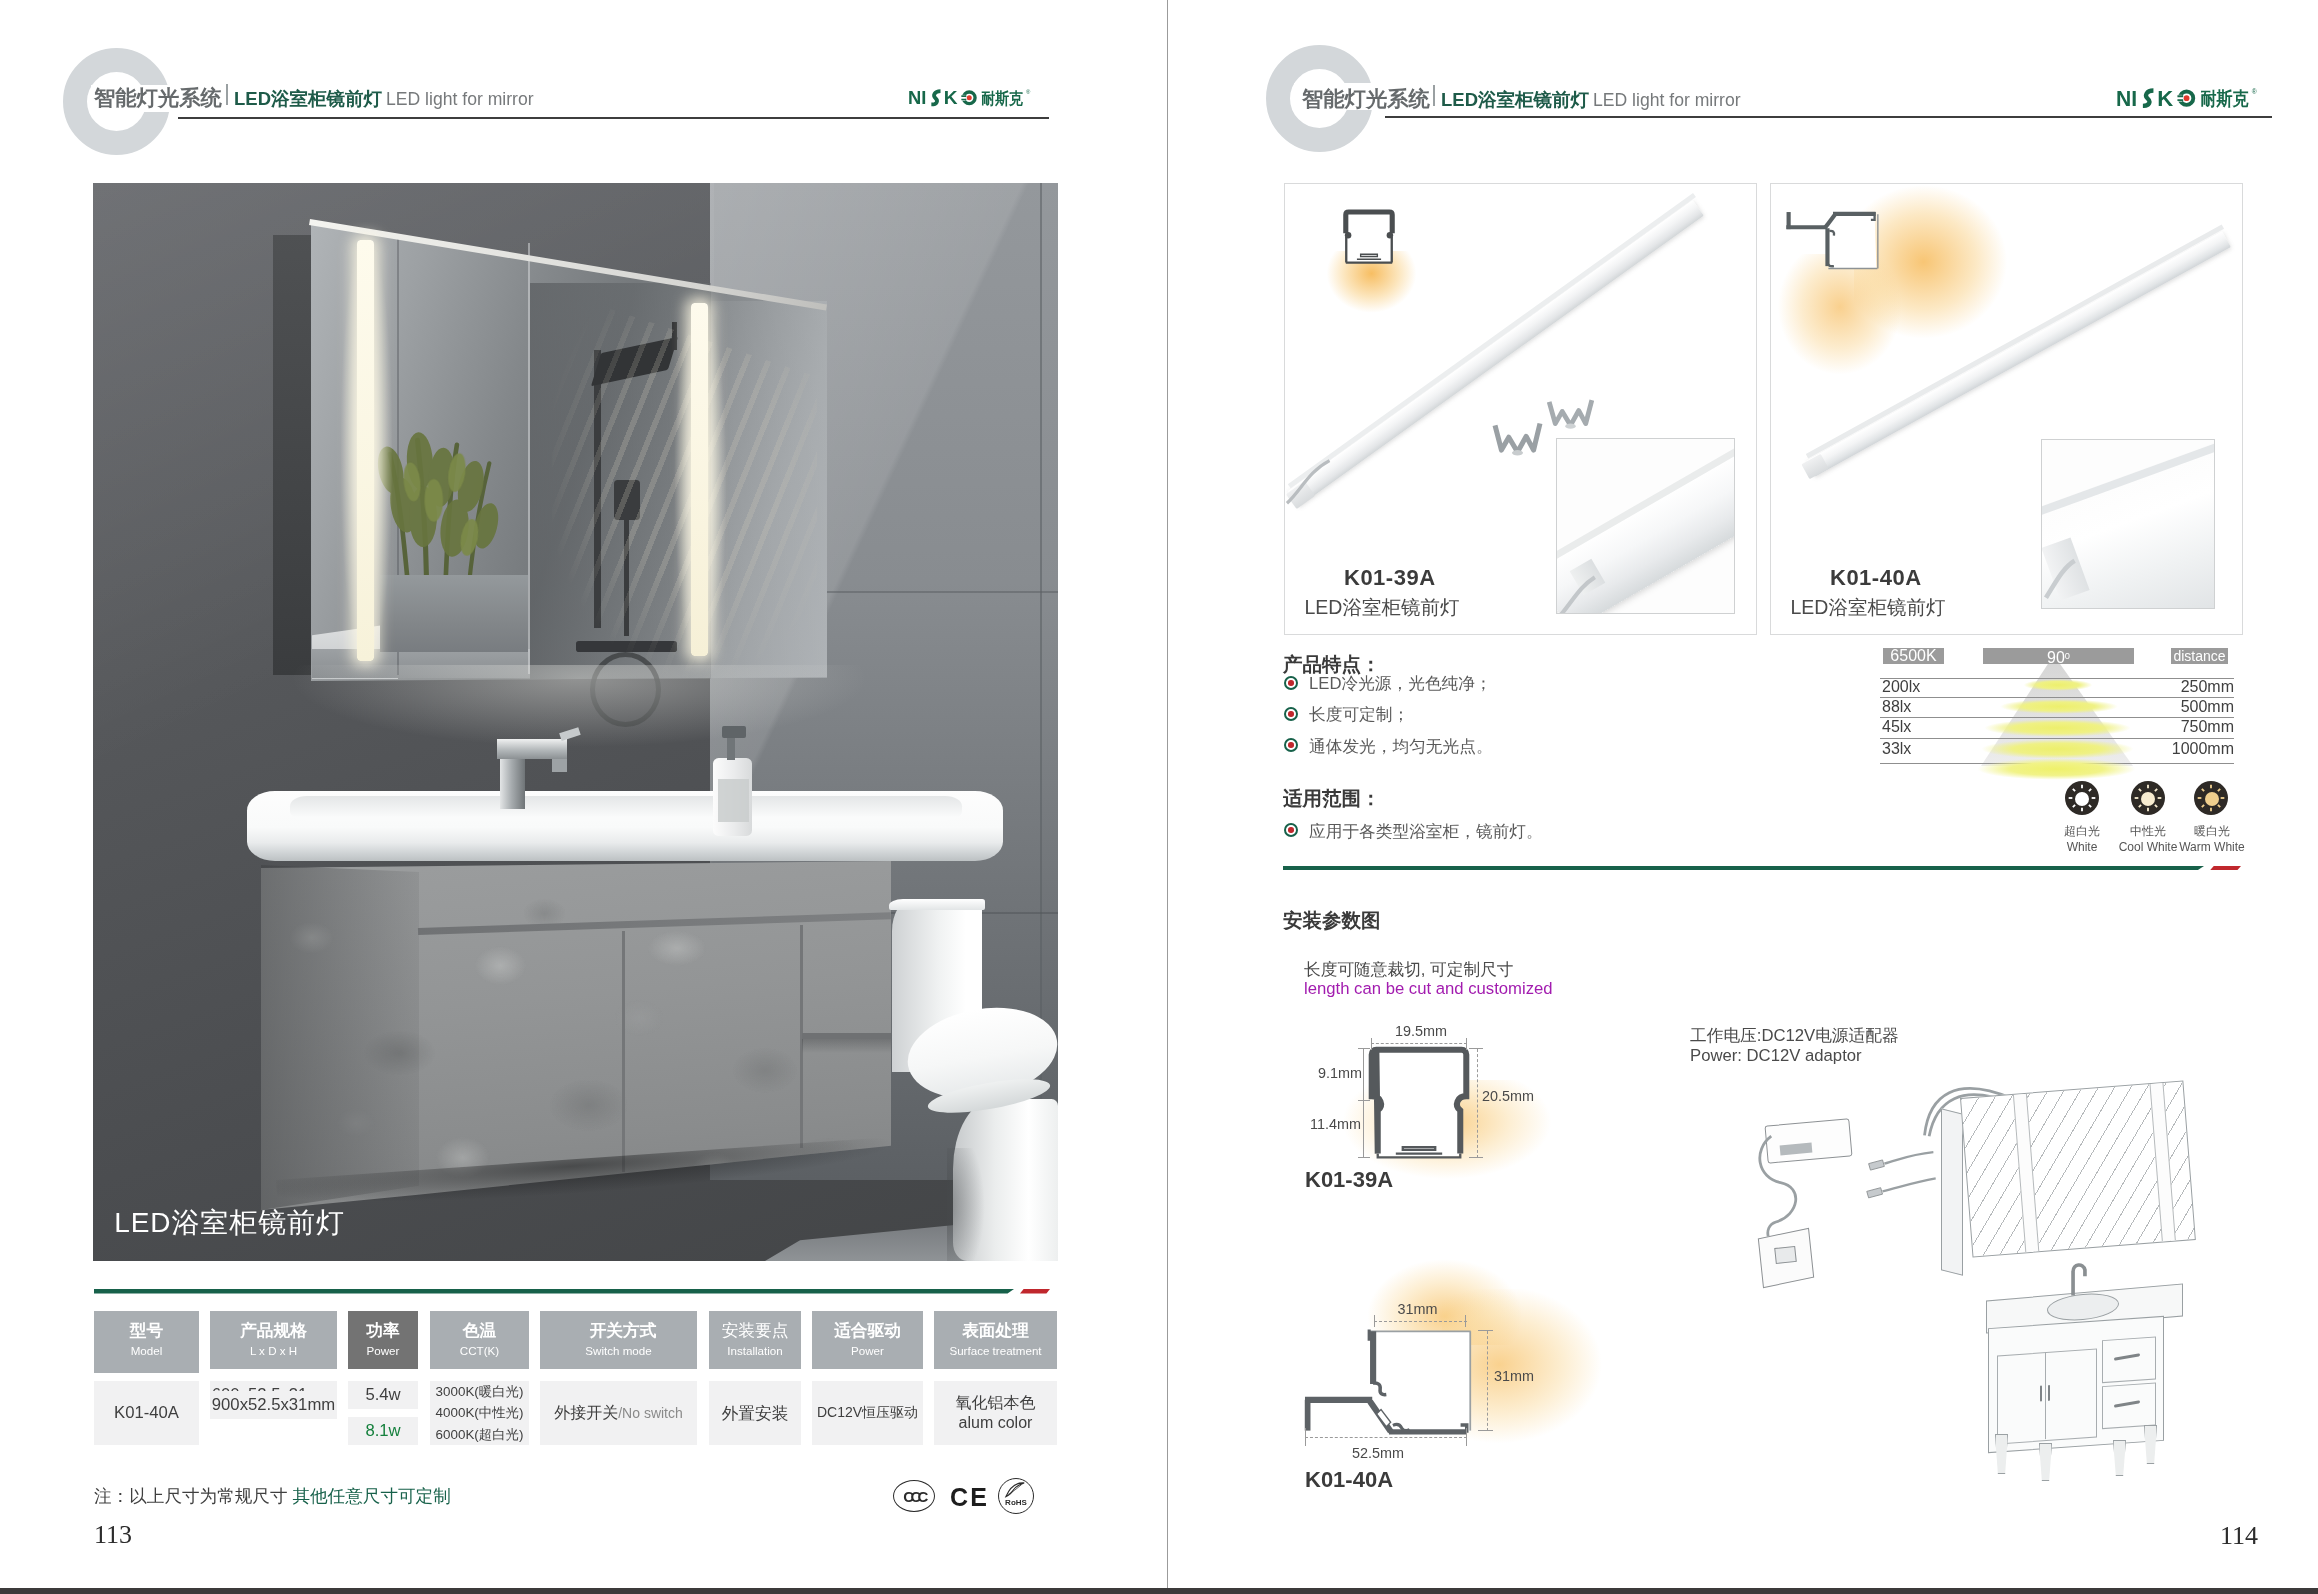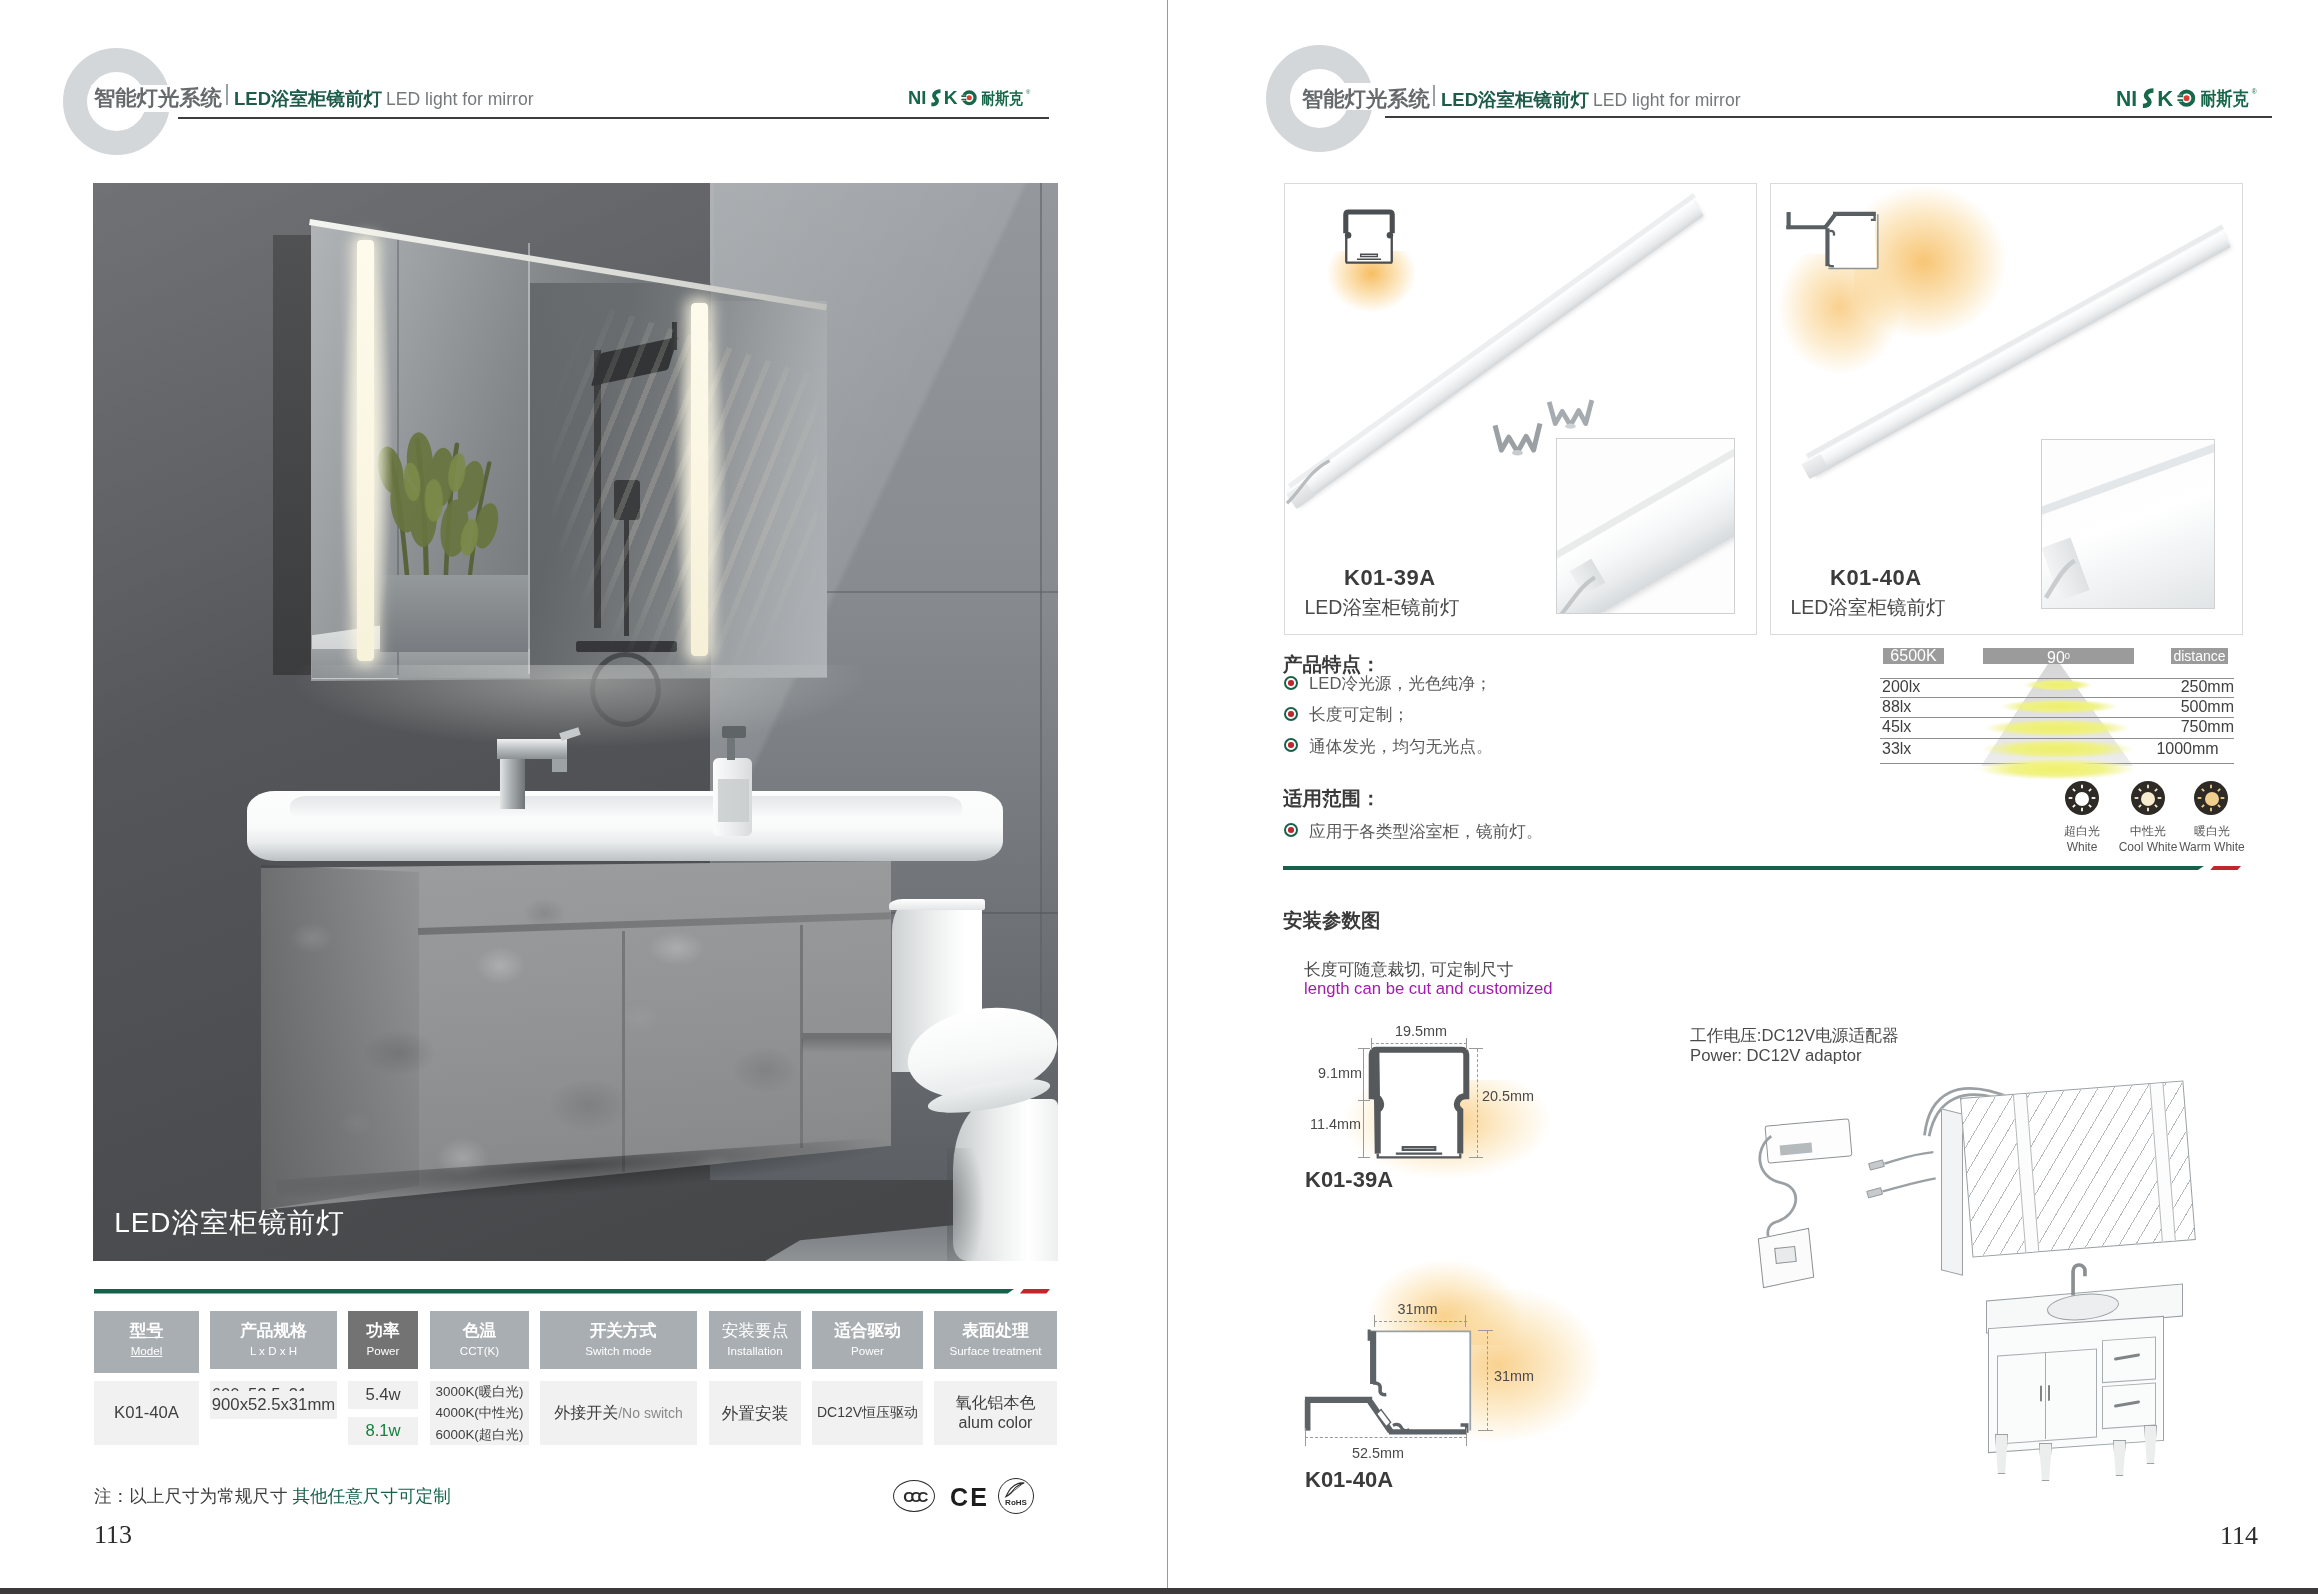--- a/index.html
+++ b/index.html
@@ -196,21 +196,21 @@
 
   <div class="abs" style="left:834px;top:900px;width:124px;height:26px;background:linear-gradient(180deg,#eff1f1,#d4d8d9);border-radius:50%;transform:rotate(-10deg);"></div>
 
   <div class="abs" style="left:21.3px;top:1021px;font-size:28px;color:#ffffff;letter-spacing:0.9px;">LED浴室柜镜前灯</div>
 </div>
 
 <div class="abs" style="left:94px;top:1289px;width:920px;height:4.6px;background:#17614a;clip-path:polygon(0 0,100% 0,99.3% 100%,0 100%);"></div>
 
 <div class="abs" style="left:1020px;top:1289px;width:30px;height:4.6px;background:#c0272d;clip-path:polygon(12% 0,100% 0,88% 100%,0 100%);"></div>
 
-<div class="abs" style="left:94px;top:1311px;width:105px;height:62px;background:#a9aeb2;color:#fff;text-align:center;text-decoration:underline;">
+<div class="abs" style="left:94px;top:1311px;width:105px;height:62px;background:#a9aeb2;color:#fff;text-align:center;">
   <div style="font-size:16.7px;font-weight:bold;margin-top:8.3px;">型号</div>
     <div style="font-size:11.6px;margin-top:1.9px;">Model</div>
   </div>
 
 <div class="abs" style="left:210px;top:1311px;width:127px;height:58px;background:#a9aeb2;color:#fff;text-align:center;">
   <div style="font-size:16.7px;font-weight:bold;margin-top:8.3px;">产品规格</div>
     <div style="font-size:11.6px;margin-top:1.9px;">L x D x H</div>
   </div>
 
 <div class="abs" style="left:348px;top:1311px;width:70px;height:58px;background:#737373;color:#fff;text-align:center;">
@@ -455,21 +455,21 @@
 <div class="abs" style="left:1976px;top:758px;width:161px;height:22px;border-radius:50%;background:radial-gradient(ellipse 50% 50% at 50% 50%,#eff16b 0%,#f1f388 58%,rgba(240,242,160,0) 98%);"></div>
 
 <div class="abs" style="left:1882px;top:678px;font-size:16px;color:#3f3f3f;">200lx</div>
 <div class="abs" style="left:1882px;top:698px;font-size:16px;color:#3f3f3f;">88lx</div>
 <div class="abs" style="left:1882px;top:718px;font-size:16px;color:#3f3f3f;">45lx</div>
 <div class="abs" style="left:1882px;top:740px;font-size:16px;color:#3f3f3f;">33lx</div>
 
 <div class="abs" style="left:2141px;top:678px;width:93px;text-align:right;font-size:16px;color:#3f3f3f;">250mm</div>
 <div class="abs" style="left:2141px;top:698px;width:93px;text-align:right;font-size:16px;color:#3f3f3f;">500mm</div>
 <div class="abs" style="left:2141px;top:718px;width:93px;text-align:right;font-size:16px;color:#3f3f3f;">750mm</div>
-<div class="abs" style="left:2141px;top:740px;width:93px;text-align:center;font-size:16px;color:#3f3f3f;">1000mm</div>
+<div class="abs" style="left:2141px;top:740px;width:93px;text-align:right;font-size:16px;color:#3f3f3f;">1000mm</div>
 
 <div class="abs" style="left:2065px;top:781px;width:34px;height:34px;border-radius:50%;background:#2e2a26;"></div>
 <div class="abs" style="left:2075px;top:792px;width:14px;height:14px;border-radius:50%;background:#ffffff;box-shadow:0 0 0 1.9px #2e2a26;"></div>
 <svg class="abs" style="left:2065px;top:781px;" width="34" height="34" viewBox="0 0 74 74">
     <g stroke="#ffffff" stroke-width="4">
       <line x1="37" y1="8" x2="37" y2="16"></line>
       <line x1="37" y1="58" x2="37" y2="66"></line>
       <line x1="8" y1="37" x2="16" y2="37"></line>
       <line x1="58" y1="37" x2="66" y2="37"></line>
       <line x1="17" y1="17" x2="22" y2="22"></line>

